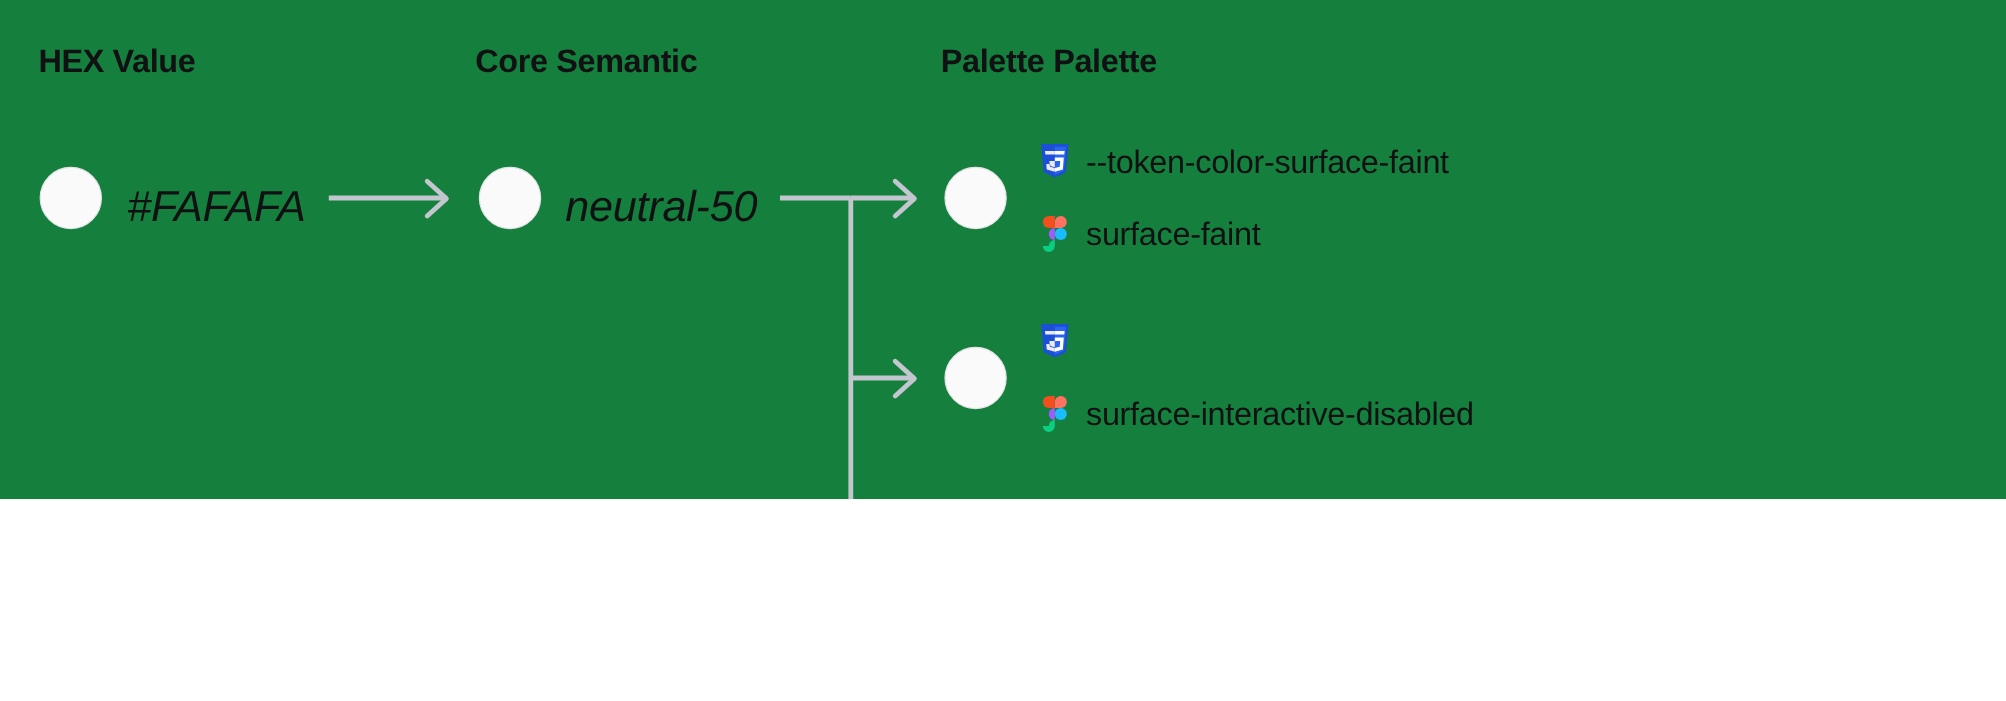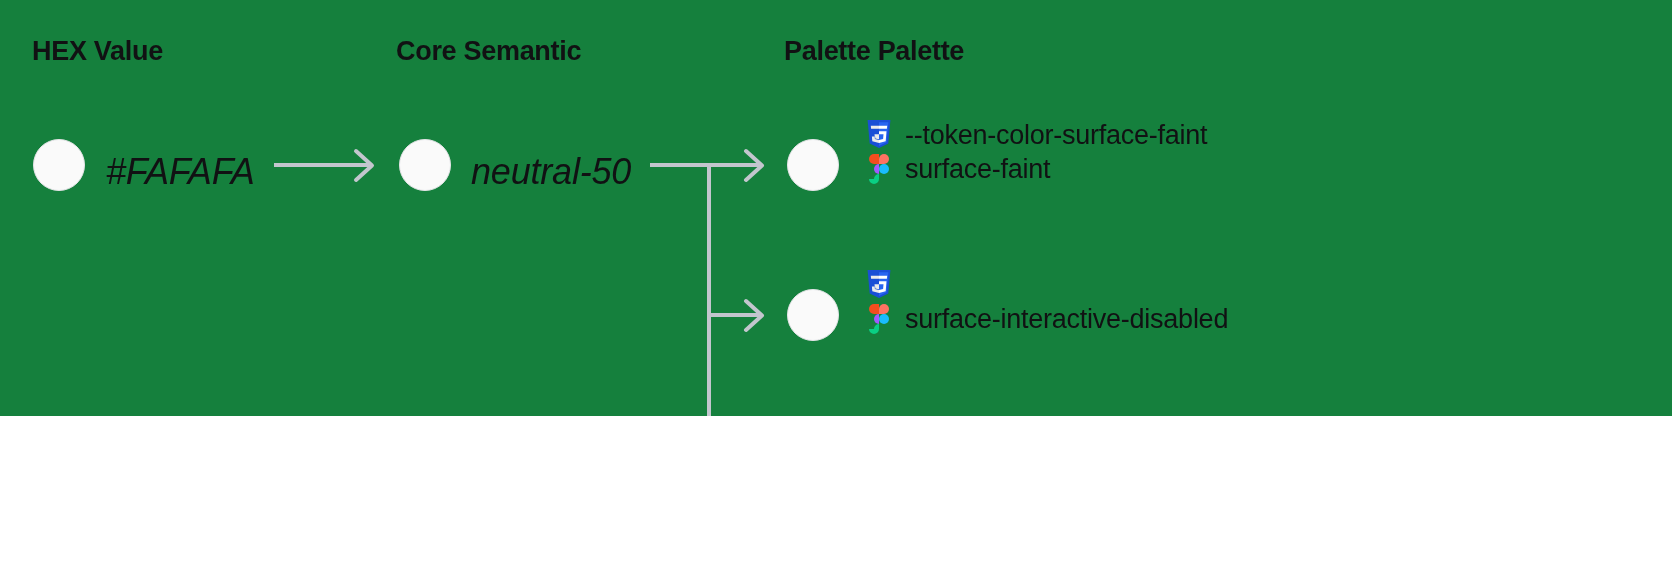--- a/index.html
+++ b/index.html
@@ -71,21 +71,21 @@
   .sem-group {
     position: absolute;
     left: 866px;
   }
   .sem-line {
     display: flex;
     align-items: center;
     height: 34px;
     white-space: nowrap;
   }
-  .sem-line + .sem-line { }
+  .sem-line + .sem-line { margin-top: 26px; }
   .sem-icon {
     width: 26px;
     height: 30px;
     flex: 0 0 26px;
     display: block;
     margin-right: 13px;
   }
   .sem-text {
     font-size: 27px;
     font-weight: 400;

